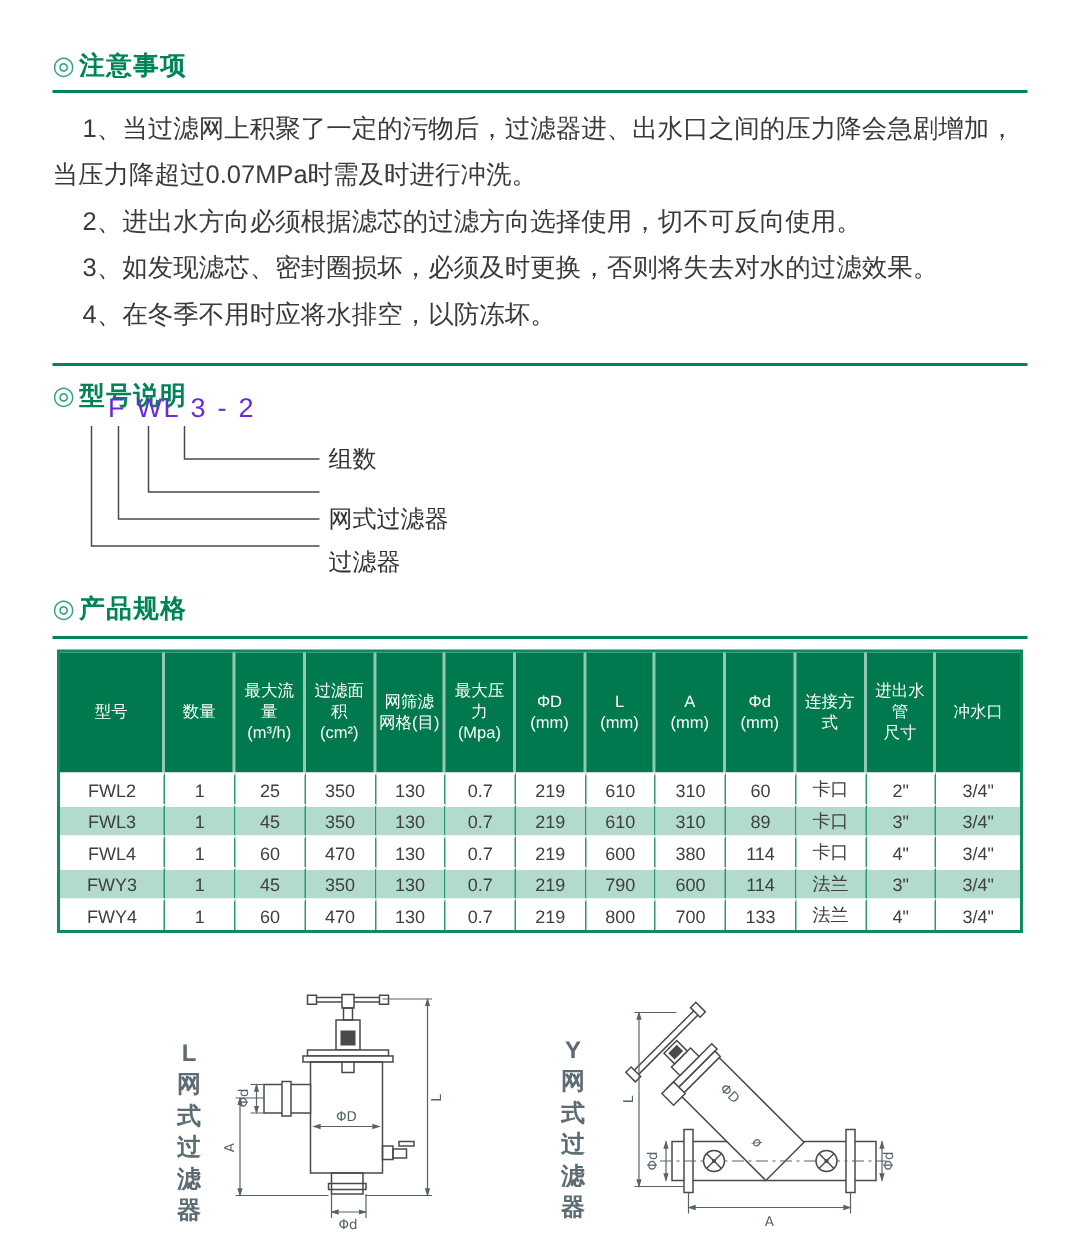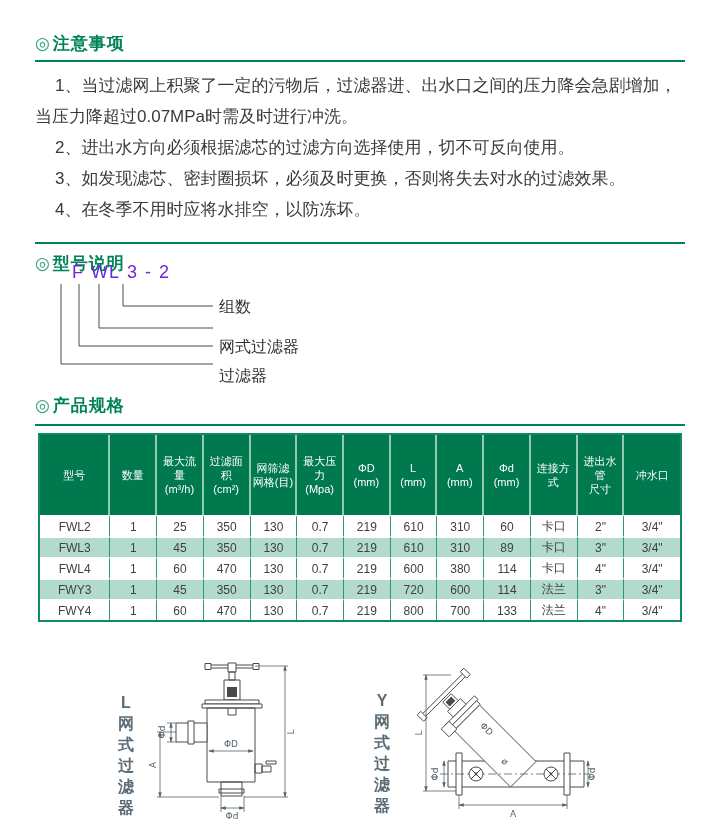--- a/index.html
+++ b/index.html
@@ -193,21 +193,21 @@
             <td>3/4"</td>
           </tr>
           <tr>
             <td>FWY3</td>
             <td>1</td>
             <td>45</td>
             <td>350</td>
             <td>130</td>
             <td>0.7</td>
             <td>219</td>
-            <td>720</td>
+            <td>790</td>
             <td>600</td>
             <td>114</td>
             <td>法兰</td>
             <td>3"</td>
             <td>3/4"</td>
           </tr>
           <tr>
             <td>FWY4</td>
             <td>1</td>
             <td>60</td>

